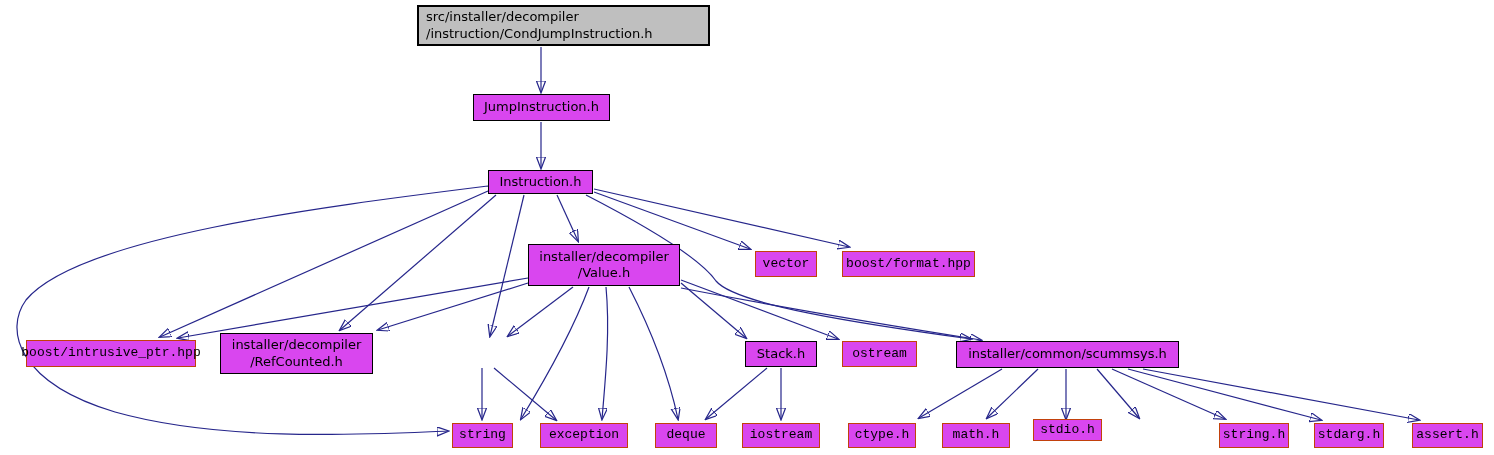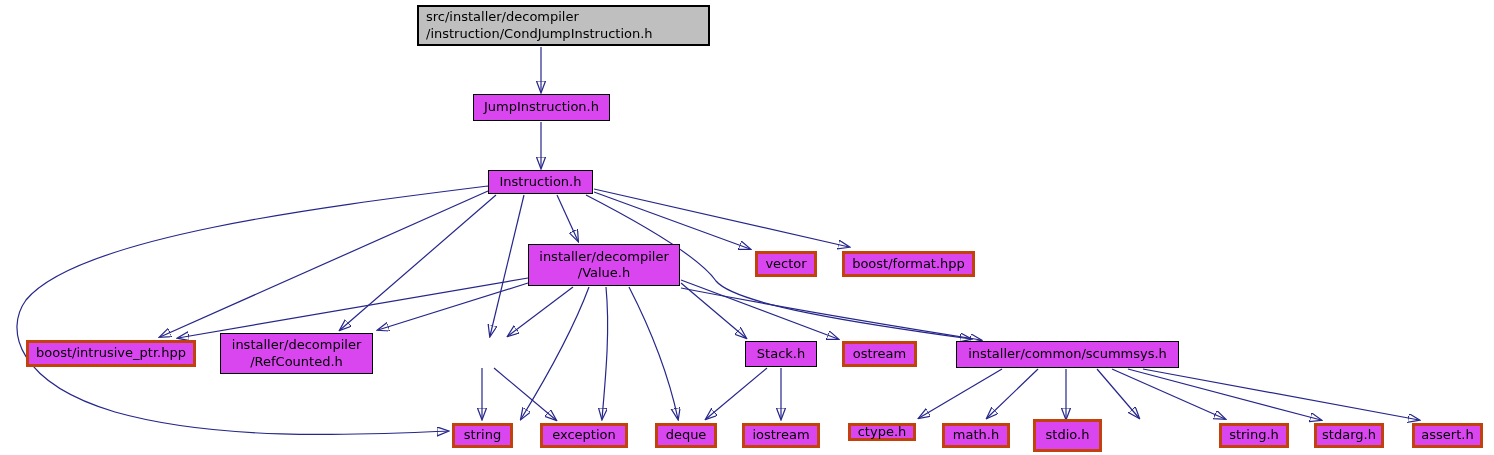--- a/index.html
+++ b/index.html
@@ -15,21 +15,21 @@
   .node{
     position:absolute;
     display:flex;align-items:center;justify-content:center;
     box-sizing:border-box;
     background:#d946ef;
     font-size:13px;line-height:16.5px;
     color:#000000;text-align:center;
     white-space:pre-line;
   }
   .node.linked{border:1.5px solid #000000;}
-  .node.external{border:3px solid #c2410c;}
+  .node.external{border:1px solid #c2410c;font-family:Liberation Mono, monospace;}
   .node.root{
     border:2px solid #000000;
     background:#bfbfbf;
     justify-content:flex-start;text-align:left;
     padding-left:7px;
   }
 </style>
 </head>
 <body>
 
@@ -84,21 +84,21 @@
   <div class="node external" style="left:26px;top:340px;width:170px;height:27px;">boost/intrusive_ptr.hpp</div>
   <div class="node linked" style="left:220px;top:333px;width:153px;height:41px;">installer/decompiler
 /RefCounted.h</div>
   <div class="node linked" style="left:745px;top:341px;width:72px;height:26px;">Stack.h</div>
   <div class="node external" style="left:842px;top:341px;width:75px;height:26px;">ostream</div>
   <div class="node linked" style="left:956px;top:341px;width:223px;height:27px;">installer/common/scummsys.h</div>
   <div class="node external" style="left:452px;top:423px;width:61px;height:25px;">string</div>
   <div class="node external" style="left:540px;top:423px;width:88px;height:25px;">exception</div>
   <div class="node external" style="left:655px;top:423px;width:62px;height:25px;">deque</div>
   <div class="node external" style="left:742px;top:423px;width:78px;height:25px;">iostream</div>
-  <div class="node external" style="left:848px;top:423px;width:68px;height:18px;">ctype.h</div>
+  <div class="node external" style="left:848px;top:423px;width:68px;height:25px;">ctype.h</div>
   <div class="node external" style="left:942px;top:423px;width:68px;height:25px;">math.h</div>
-  <div class="node external" style="left:1033px;top:419px;width:69px;height:33px;">stdio.h</div>
+  <div class="node external" style="left:1033px;top:419px;width:69px;height:22px;">stdio.h</div>
   <div class="node external" style="left:1125px;top:423px;width:72px;height:25px;margin-top:36px;">stdlib.h</div>
   <div class="node external" style="left:1219px;top:423px;width:70px;height:25px;">string.h</div>
   <div class="node external" style="left:1314px;top:423px;width:70px;height:25px;">stdarg.h</div>
   <div class="node external" style="left:1412px;top:423px;width:71px;height:25px;">assert.h</div>
 
 </div>
 
 </body></html>

